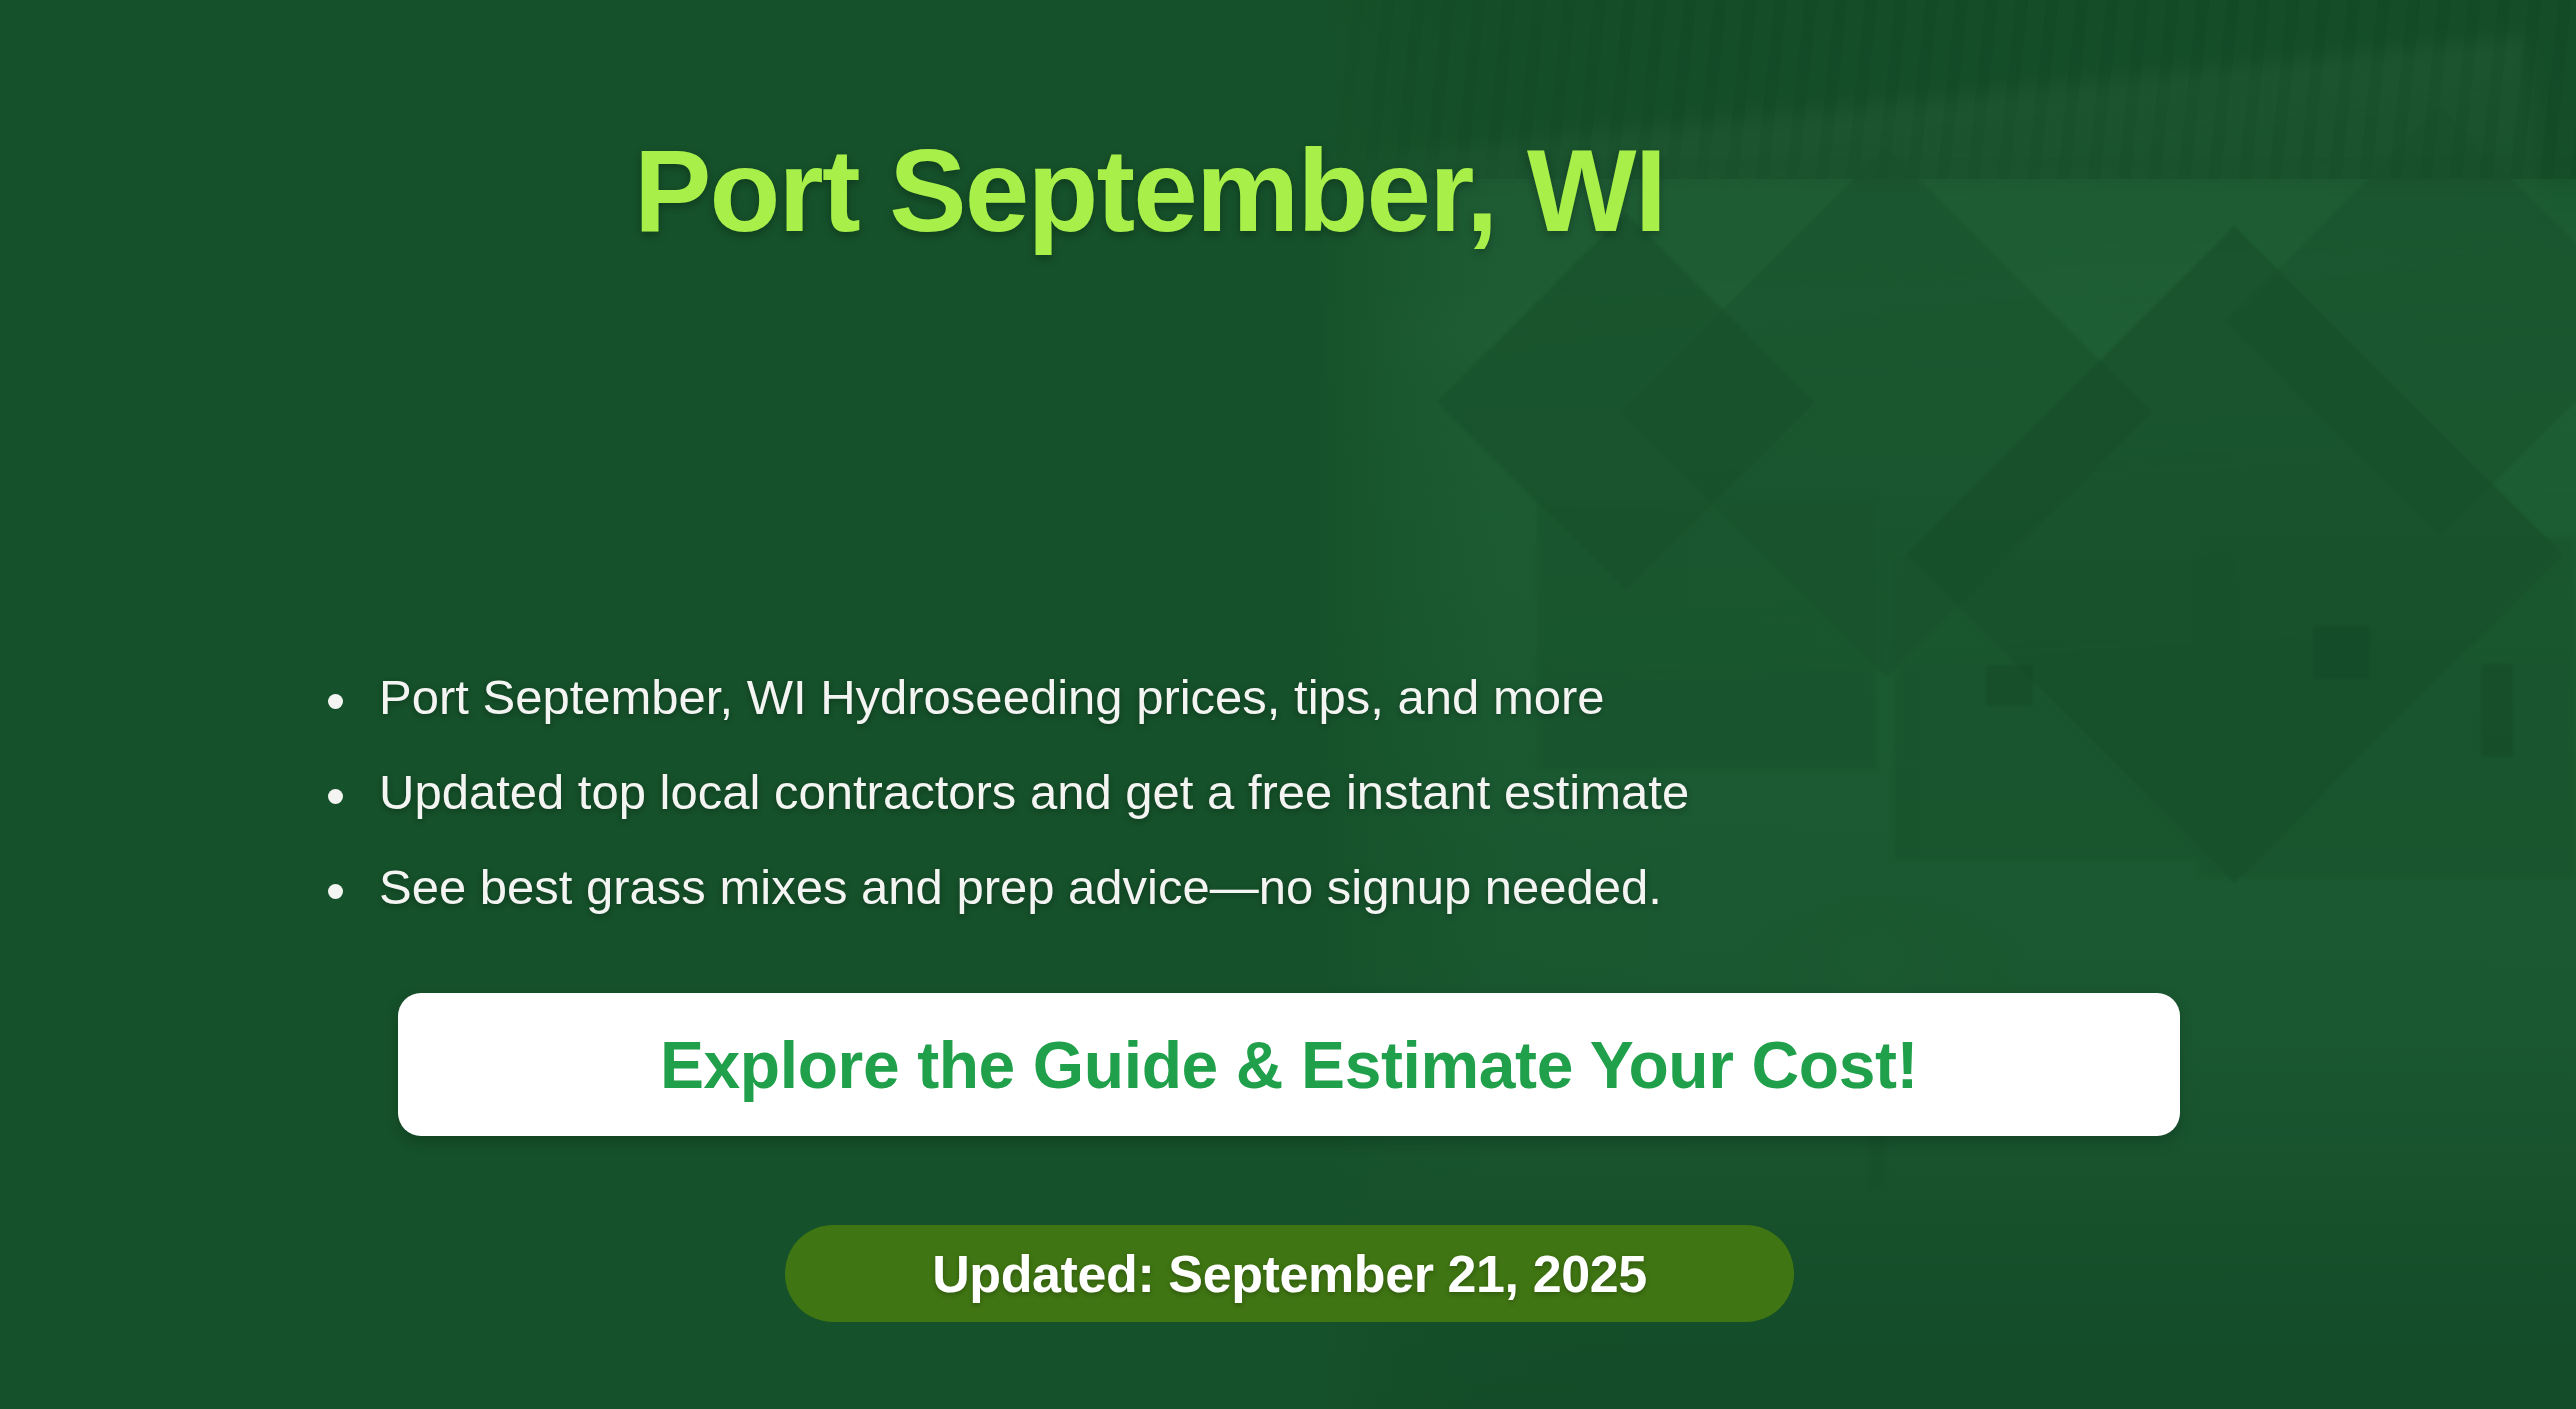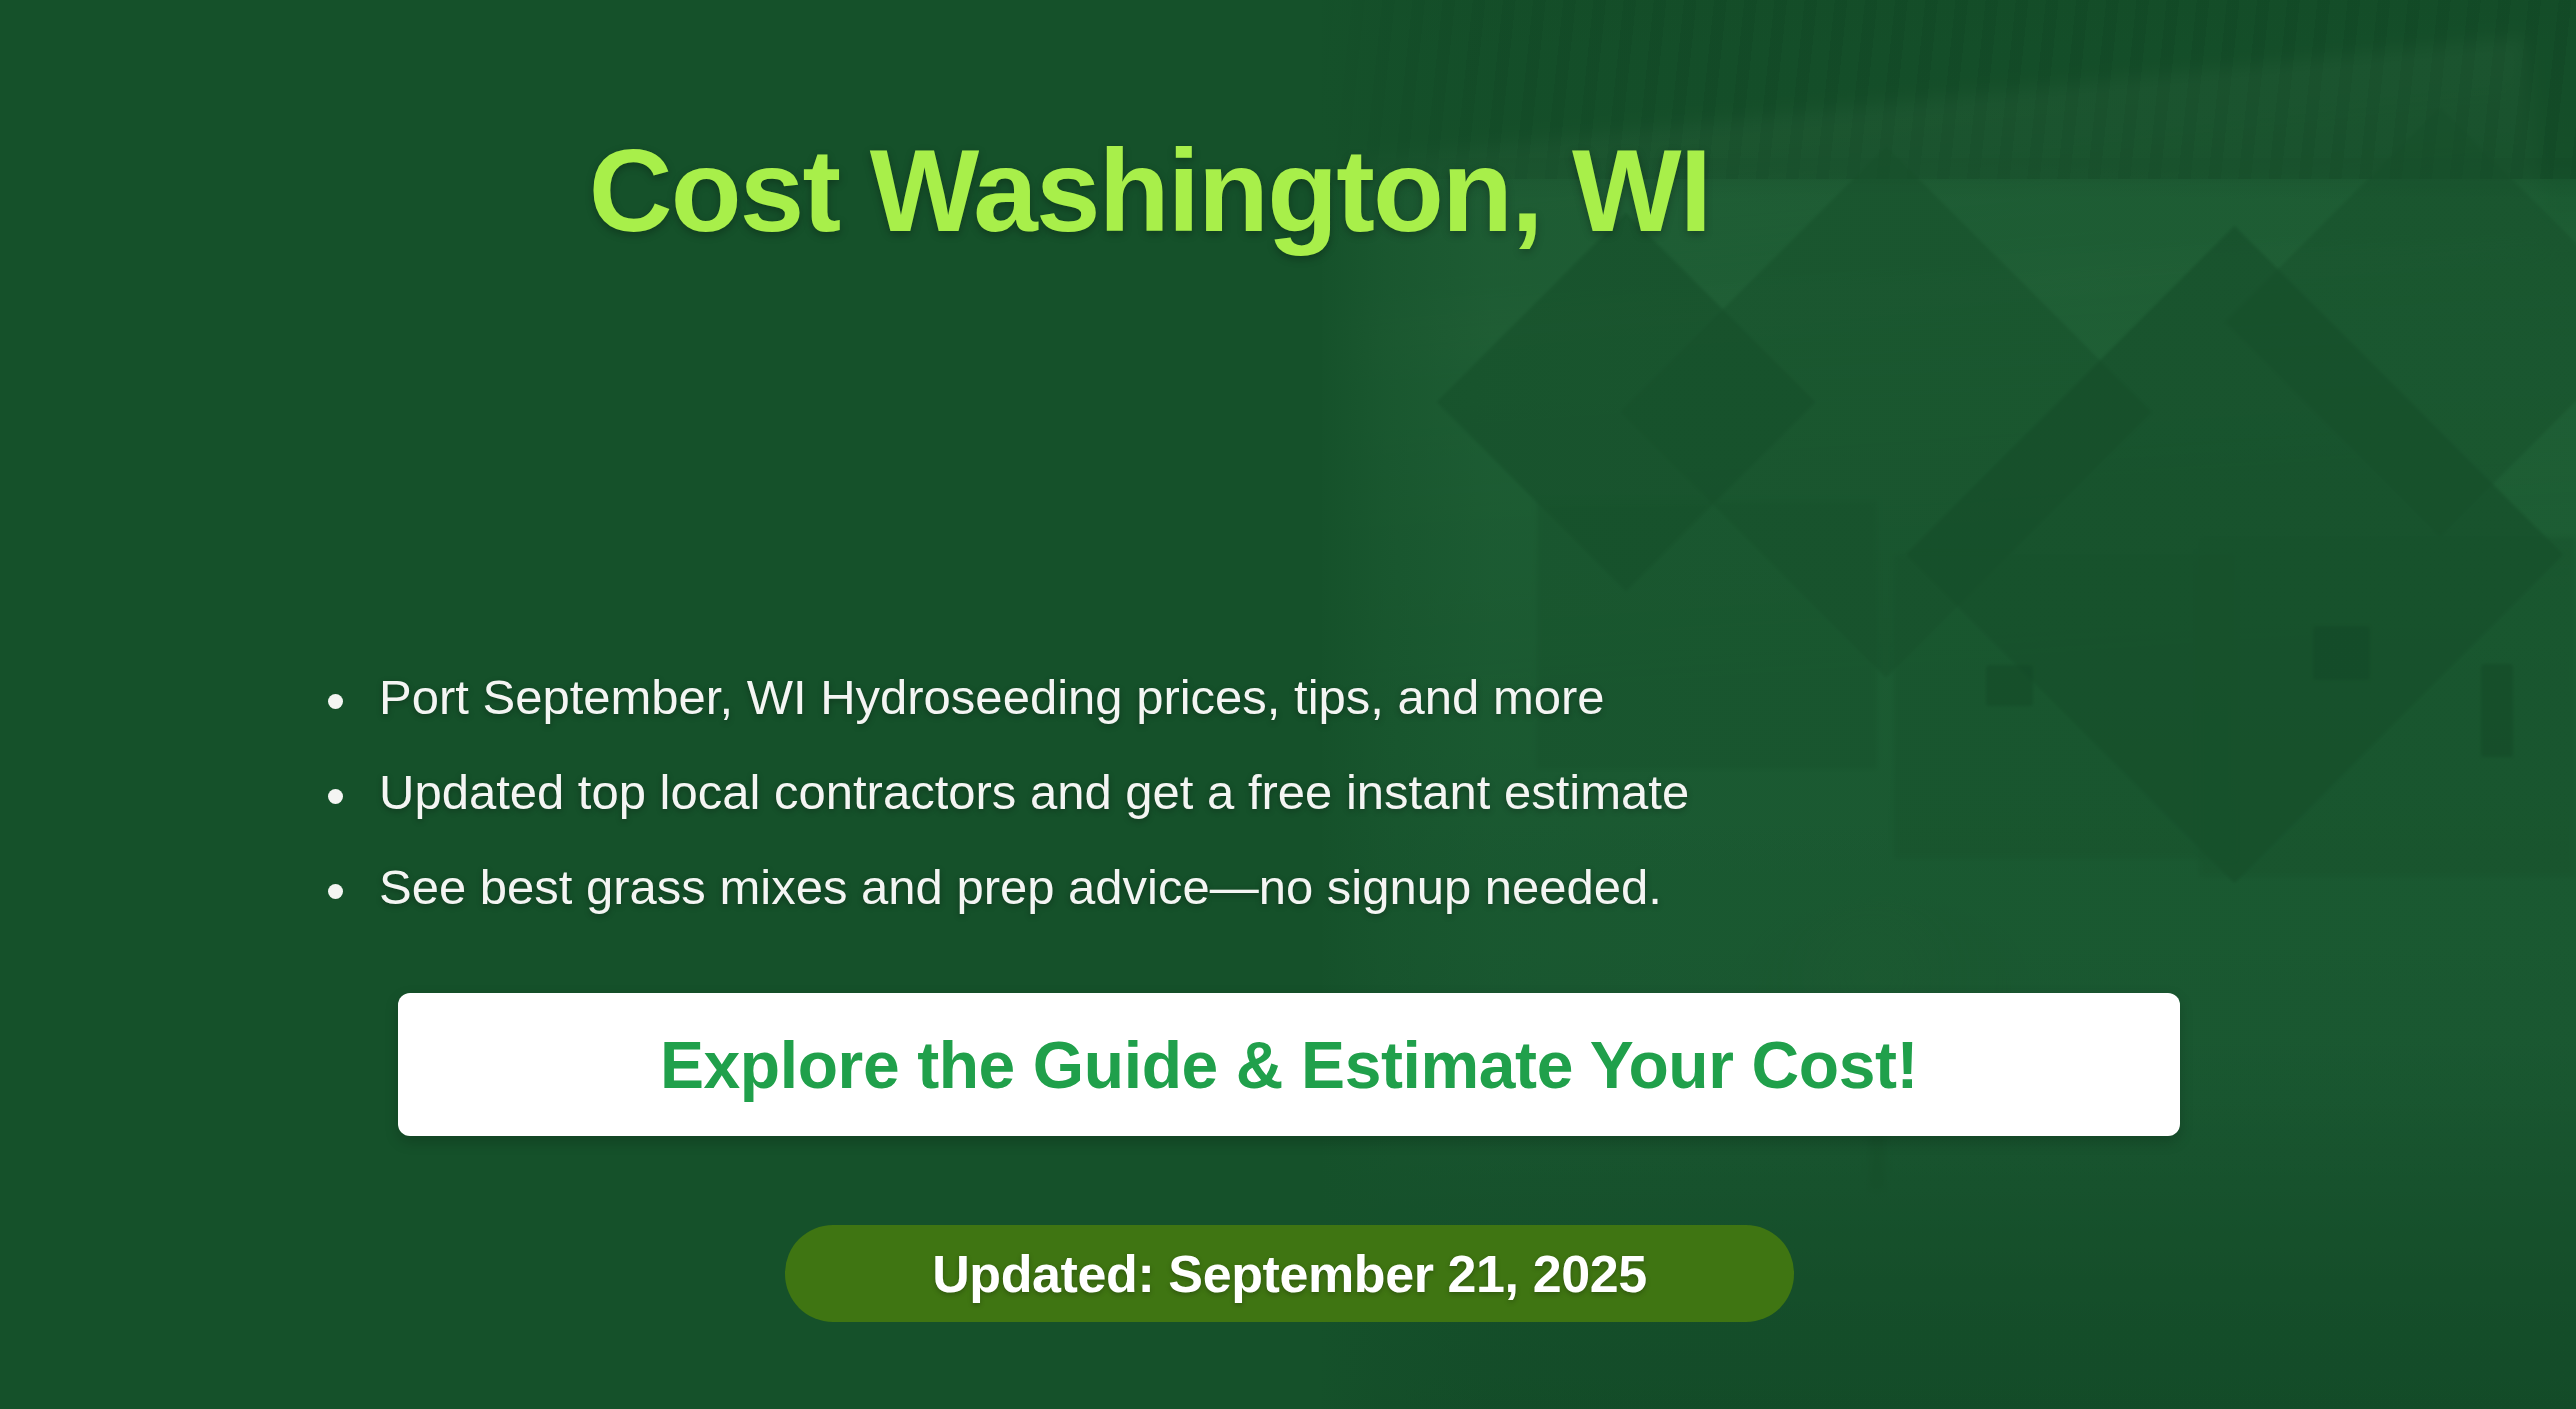--- a/index.html
+++ b/index.html
@@ -209,21 +209,21 @@
     background: #f4f5f3;
   }
 
   .cta {
     position: absolute;
     left: 398px;
     top: 993px;
     width: 1782px;
     height: 143px;
     background: #ffffff;
-    border-radius: 12px;
+    border-radius: 23px;
     border: none;
     display: flex;
     align-items: center;
     justify-content: center;
     color: #20a04b;
     font-family: "Liberation Sans", sans-serif;
     font-size: 66px;
     font-weight: 700;
     letter-spacing: -0.4px;
     cursor: pointer;
@@ -277,21 +277,21 @@
     <div class="trunk"></div>
     <div class="ground-shadow"></div>
 
     <div class="photo-tint"></div>
     <div class="photo-fade"></div>
   </div>
 
   <div class="content">
 
     <h1 class="title">
-      <span class="lime">Cost Washington, WI</span>
+      <span class="lime">Port September, WI</span>
     </h1>
 
     <ul class="bullets">
       <li>
         <span class="dot"></span>
         <span>Port September, WI Hydroseeding prices, tips, and more</span>
       </li>
       <li>
         <span class="dot"></span>
         <span>Updated top local contractors and get a free instant estimate</span>

